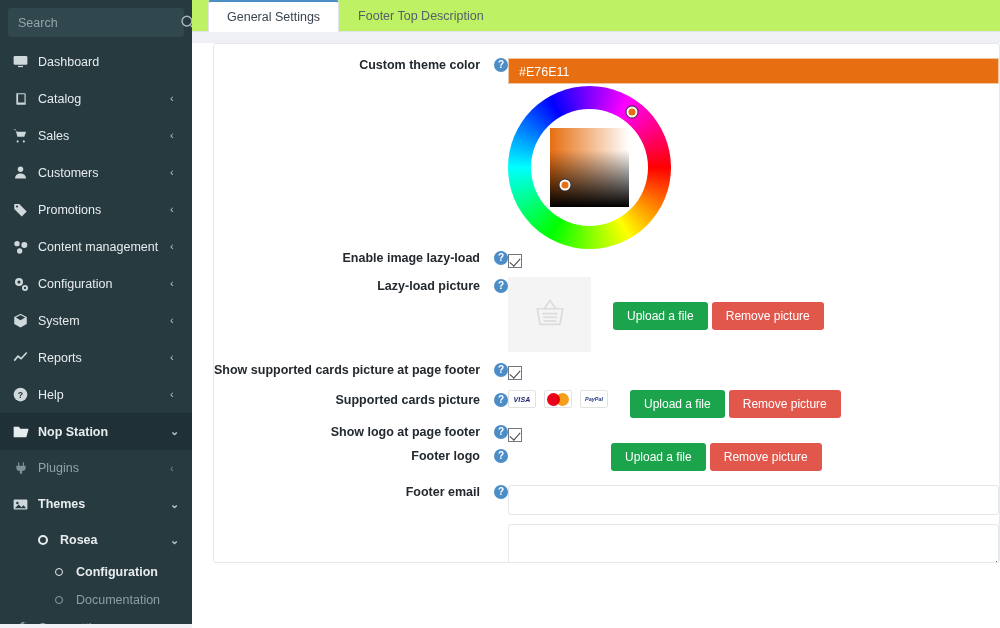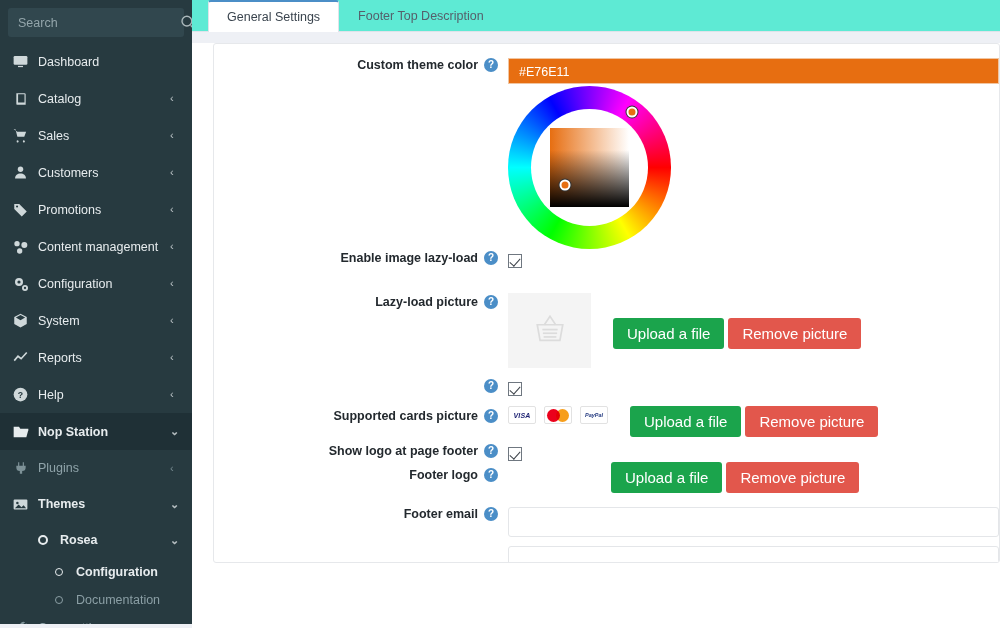--- a/index.html
+++ b/index.html
@@ -63,21 +63,21 @@
   .rosea-row { font-size: 14px; }
 
   
   #main { flex: 1 1 auto; height: 628px; position: relative; background: #eef0f5; overflow: hidden; }
   .page-head { height: 58px; padding: 16px 0 0 16px; background: #eef0f5; }
   .page-title { font-size: 21px; color: #23292e; line-height: 1; }
   .page-title b { font-weight: bold; }
   .page-title span { font-weight: normal; }
   .tabs {
     display: flex; list-style: none; margin: 0; padding: 0 0 0 16px;
-    background: #5eead4;
+    background: #bef264;
     border-bottom: 1px solid #dfe3ea;
     height: 32px; align-items: flex-end;
   }
   .tab {
     padding: 0 18px; height: 32px; line-height: 31px;
     font-size: 12.5px; color: #55606b; cursor: pointer;
     background: transparent; border: 1px solid transparent; border-bottom: 0;
     position: relative; top: 1px;
   }
   .tab.active {
@@ -94,23 +94,23 @@
     border-radius: 3px;
     background: #fff;
     height: 520px;
     position: relative;
     overflow: hidden;
   }
 
   .row { display: flex; align-items: flex-start; }
   .lbl-col {
     width: 294px; flex: 0 0 294px;
-    text-align: right; padding-right: 10px;
+    text-align: right; 
     font-size: 12.5px; font-weight: bold; color: #23292e;
-    display: flex; align-items: center; justify-content: flex-end; gap: 6px;
+    display: flex; align-items: center; justify-content: flex-end; gap: 14px;
   }
   .ctl-col { flex: 1 1 auto; }
   .help {
     width: 14px; height: 14px; border-radius: 50%;
     background: #4b8ec7; color: #fff;
     font-size: 10px; font-weight: bold; line-height: 14px;
     text-align: center; flex: 0 0 14px; display: inline-block; cursor: pointer;
   }
 
   .color-bar {
@@ -159,21 +159,21 @@
     width: 5px; height: 9px; border: solid #3b4148;
     border-width: 0 1.6px 1.6px 0; transform: rotate(42deg);
   }
 
   .pic-placeholder {
     width: 83px; height: 75px; background: #f4f4f4;
     display: flex; align-items: center; justify-content: center;
   }
   .btn {
     display: inline-block; border: 0; border-radius: 3px;
-    color: #fff; font-size: 15px; font-family: "Liberation Sans", sans-serif;
+    color: #fff; font-size: 12px; font-family: "Liberation Sans", sans-serif;
     padding: 8px 14px; cursor: pointer; line-height: 1;
   }
   .btn.green { background: #1ba44c; }
   .btn.red { background: #e2574c; }
 
   .cards-row { display: flex; gap: 8px; align-items: center; }
   .card-badge {
     width: 28px; height: 18px; border-radius: 2px; background: #fff;
     border: 1px solid #e2e2e2;
     display: flex; align-items: center; justify-content: center;
@@ -421,21 +421,21 @@
         <div class="row" style="margin-top:9px;">
           <div class="lbl-col">
             <span>Enable image lazy-load</span>
             <span class="help">?</span>
           </div>
           <div class="ctl-col">
             <span class="cbox"></span>
           </div>
         </div>
 
-        <div class="row" style="margin-top:24px;">
+        <div class="row" style="margin-top:8px;">
           <div class="lbl-col" style="align-items:flex-start;padding-top:2px;">
             <span>Lazy-load picture</span>
             <span class="help">?</span>
           </div>
           <div class="ctl-col" style="display:flex;align-items:flex-start;gap:22px;">
             <div class="pic-placeholder">
               <span>
                 <svg viewBox="0 0 24 24" width="34" height="34" fill="none" stroke="#dcdcdc" stroke-width="1.2">
                   <path d="M3 9h18l-2 11H5L3 9z"></path>
                     <path d="M8 9l4-6 4 6"></path>
@@ -447,20 +447,21 @@
             </div>
             <div style="padding-top:25px;display:flex;gap:4px;">
               <button class="btn green">Upload a file</button>
               <button class="btn red">Remove picture</button>
             </div>
           </div>
         </div>
 
         <div class="row" style="margin-top:11px;">
           <div class="lbl-col">
+            <span>Show supported cards picture at page footer</span>
             <span class="help">?</span>
           </div>
           <div class="ctl-col">
             <span class="cbox"></span>
           </div>
         </div>
 
         <div class="row" style="margin-top:9px;">
           <div class="lbl-col" style="align-items:flex-start;padding-top:3px;">
             <span>Supported cards picture</span>

